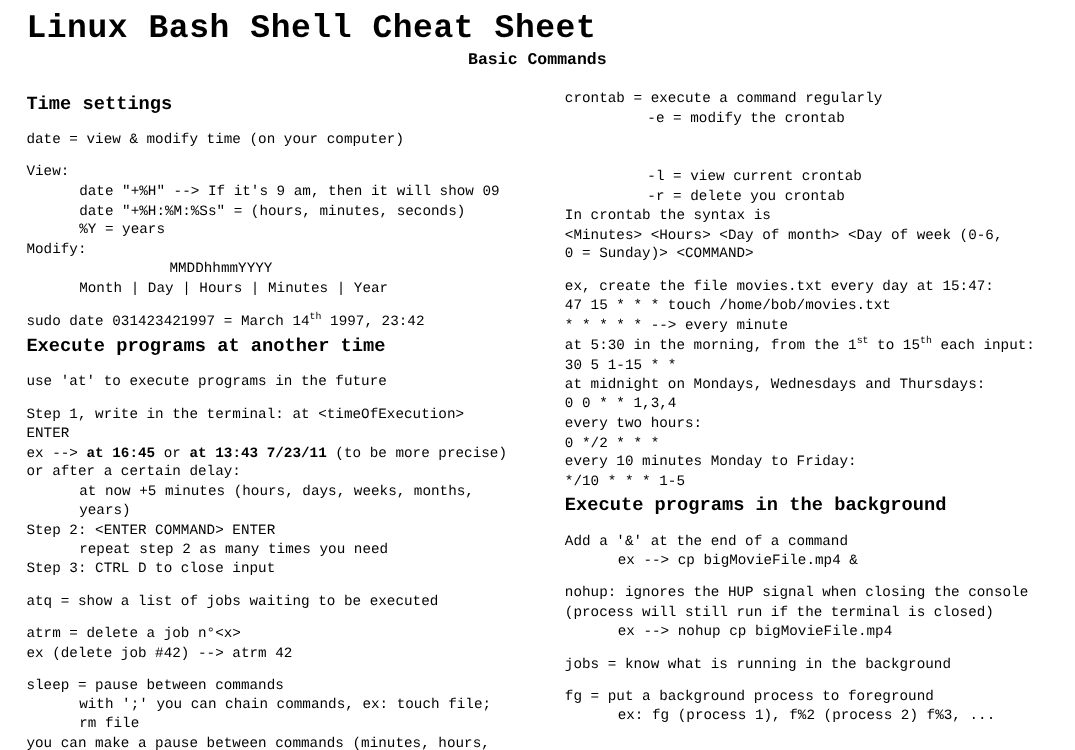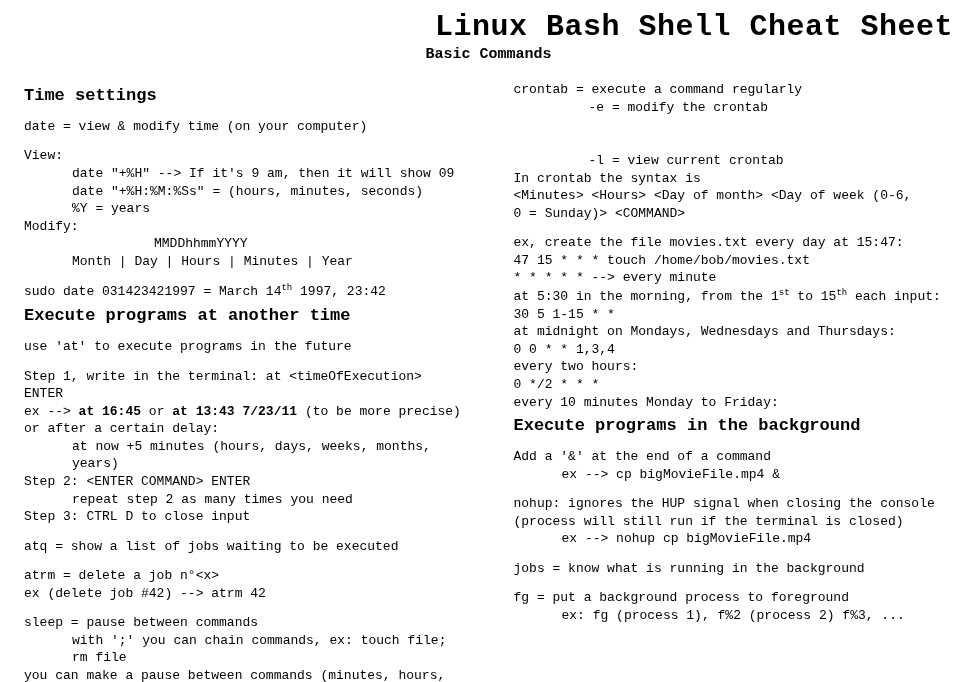--- a/index.html
+++ b/index.html
@@ -5,21 +5,21 @@
   body {
     font-family: "Courier New", Courier, monospace;
     background: #ffffff;
     color: #000;
     margin: 0;
     padding: 10px 24px 24px 24px;
     width: 977px;
     box-sizing: border-box;
   }
   .title {
-    text-align: right;
+    text-align: left;
     font-size: 30px;
     font-weight: bold;
     margin: 0 0 2px 0;
     letter-spacing: 0.5px;
   }
   .subtitle {
     text-align: center;
     font-size: 15px;
     font-weight: bold;
     margin: 0 0 18px 0;
@@ -88,34 +88,36 @@
     <div class="line indent1">with ';' you can chain commands, ex: touch file; rm file</div>
     <div class="line"><span>you can make a pause between commands (minutes, hours, </span></div>
 
   </div>
 
   <div class="col">
 
     <div class="line">crontab = execute a command regularly</div>
     <div class="line" style="padding-left:75px;">-e = modify the crontab</div>
     <div class="line" style="padding-left:75px;margin-top:36px;">-l = view current crontab</div>
+    <div class="line" style="padding-left:75px;">-r = delete you crontab</div>
     <div class="line">In crontab the syntax is</div>
     <div class="line">&lt;Minutes&gt; &lt;Hours&gt; &lt;Day of month&gt; &lt;Day of week (0-6,</div>
     <div class="line">0 = Sunday)&gt; &lt;COMMAND&gt;</div>
     <div class="sp"></div>
     <div class="line">ex, create the file movies.txt every day at 15:47:</div>
     <div class="line">47 15 * * * touch /home/bob/movies.txt</div>
     <div class="line">* * * * * --&gt; every minute</div>
     <div class="line"><span>at 5:30 in the morning, from the 1</span><span class="sup">st</span><span> to 15</span><span class="sup">th</span><span> each input:</span></div>
     <div class="line">30 5 1-15 * *</div>
     <div class="line">at midnight on Mondays, Wednesdays and Thursdays:</div>
     <div class="line">0 0 * * 1,3,4</div>
     <div class="line">every two hours:</div>
     <div class="line">0 */2 * * *</div>
     <div class="line">every 10 minutes Monday to Friday:</div>
+    <div class="line">*/10 * * * 1-5</div>
 
     <div class="section-h">Execute programs in the background</div>
 
     <div class="line">Add a '&amp;' at the end of a command</div>
     <div class="line indent1">ex --&gt; cp bigMovieFile.mp4 &amp;</div>
     <div class="sp"></div>
     <div class="line">nohup: ignores the HUP signal when closing the console</div>
     <div class="line">(process will still run if the terminal is closed)</div>
     <div class="line indent1">ex --&gt; nohup cp bigMovieFile.mp4</div>
     <div class="sp"></div>

